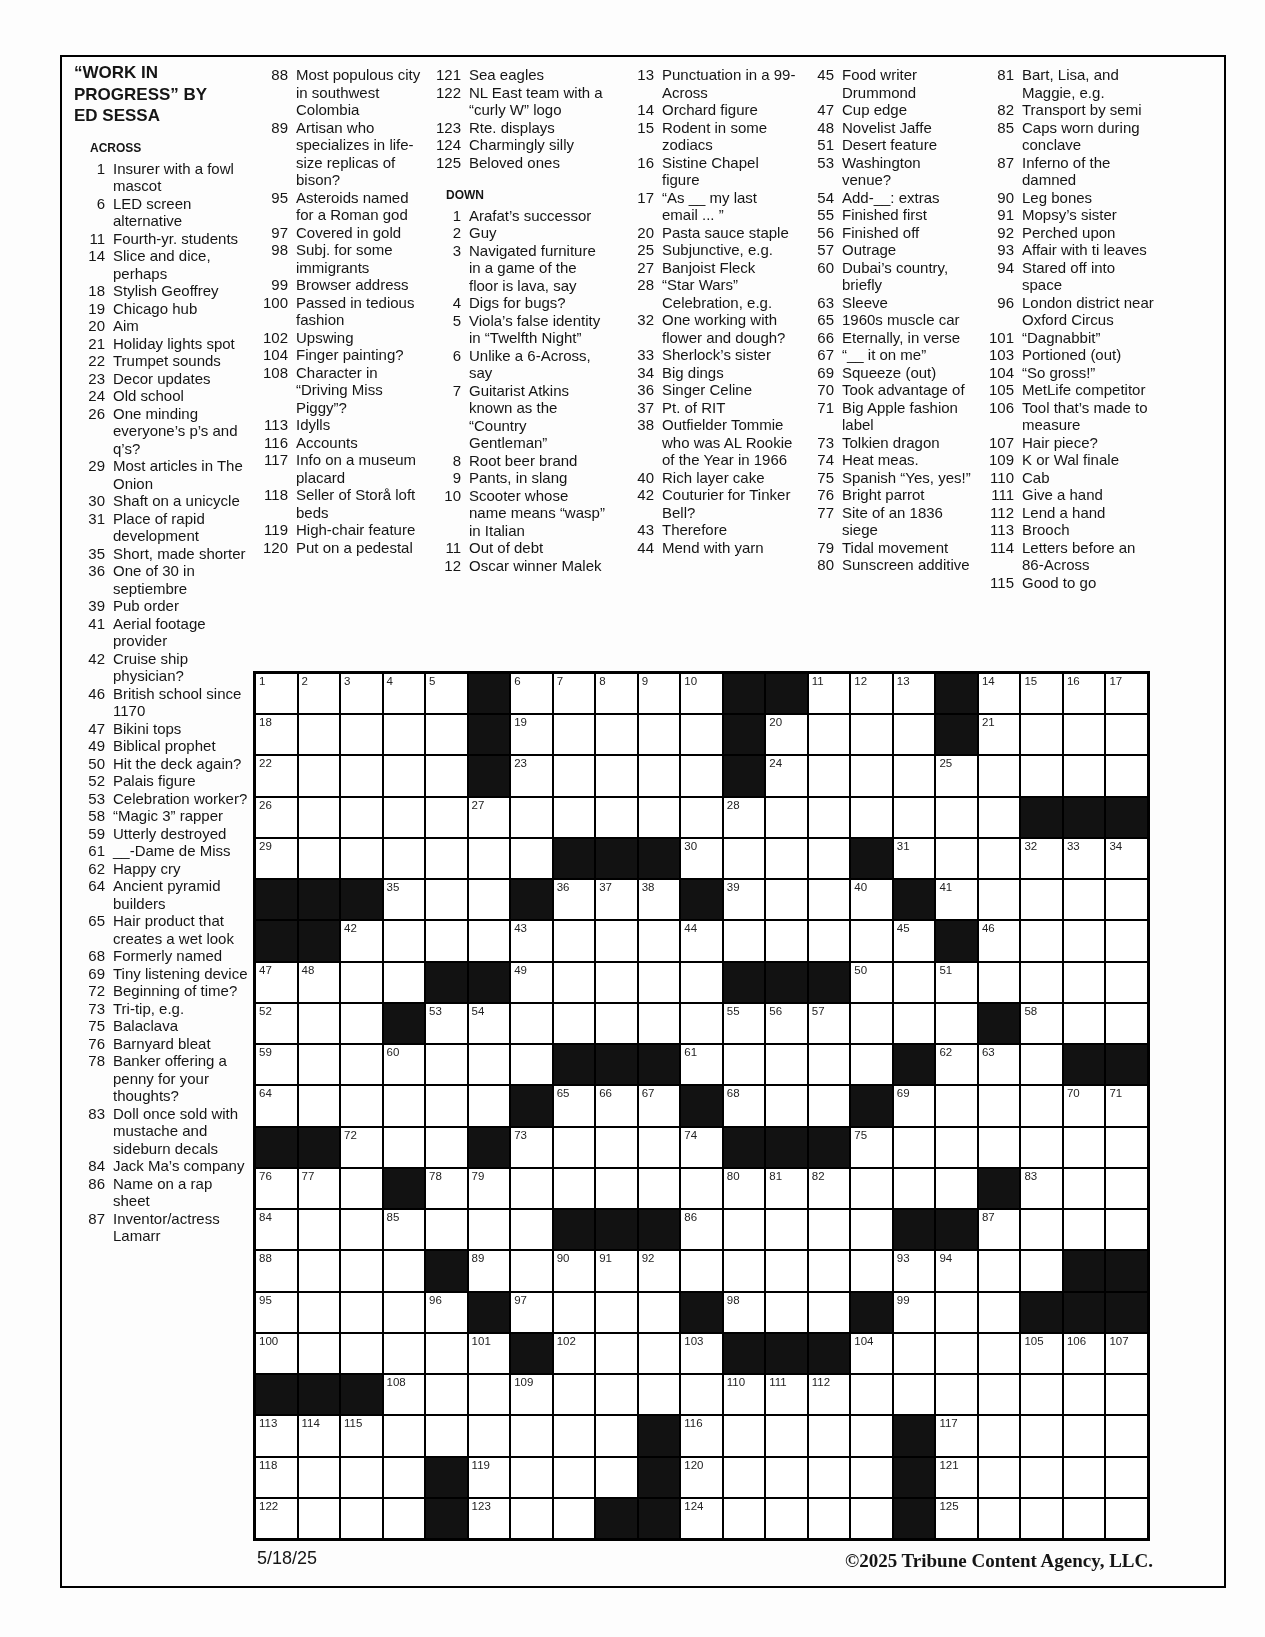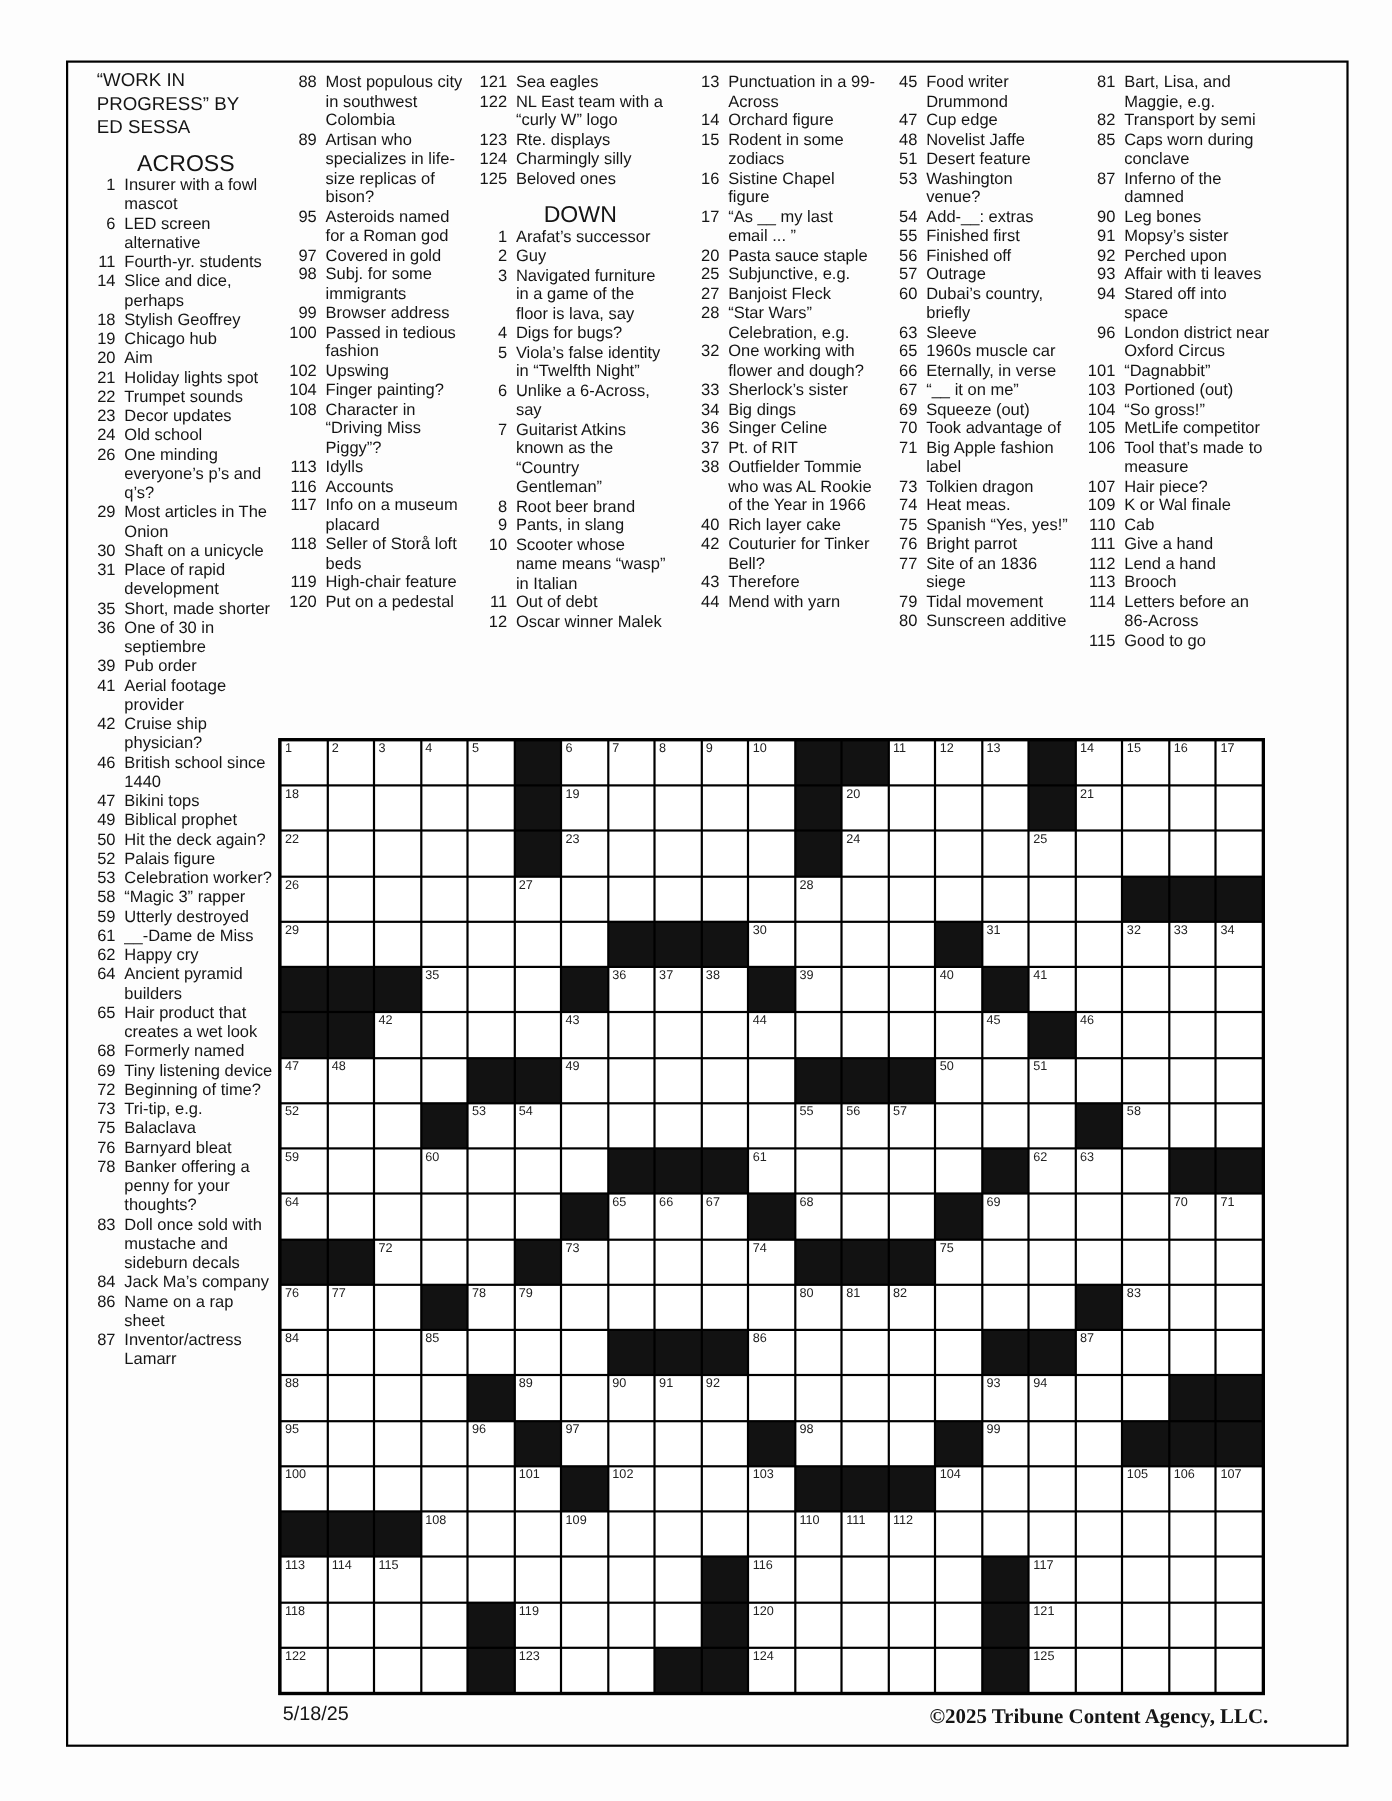--- a/index.html
+++ b/index.html
@@ -1,27 +1,27 @@
 <!DOCTYPE html>
 <html><head>
 <meta charset="utf-8">
 <style>
   html,body{margin:0;padding:0;overflow:hidden}
   body{width:1265px;height:1637px;background:#fdfdfd;position:relative;
        font-family:"Liberation Sans",sans-serif;color:#151515}
   .frame{position:absolute;left:60px;top:55px;width:1162px;height:1529px;border:2px solid #000}
-  .title{position:absolute;left:88px;top:62px;width:152px;font-size:17px;font-weight:400;line-height:21.5px}
+  .title{position:absolute;left:74px;top:62px;width:152px;font-size:17px;font-weight:700;line-height:21.5px}
   .clue-col{position:absolute;font-size:15px;line-height:17.5px}
   #col1{left:72px;top:139px;width:176px}
   #col2{left:255px;top:66px;width:170px}
   #col3{left:428px;top:66px;width:181px}
   #col4{left:621px;top:66px;width:175px}
   #col5{left:801px;top:66px;width:170px}
   #col6{left:981px;top:66px;width:176px}
-  .list-heading{font-weight:400;font-size:21px;text-align:center;padding-left:18px;margin:1px 0 2px}
+  .list-heading{font-weight:700;font-size:12px;text-align:left;padding-left:18px;margin:1px 0 2px}
   .list-heading.gap{margin-top:16px}
   .clue{position:relative;padding-left:41px}
   .cnum{position:absolute;left:0;top:0;width:33px;text-align:right}
   #grid{position:absolute;left:253px;top:671px;width:897px;height:870px;border:3px solid #000;
         background:#000;display:grid;grid-template-columns:repeat(21,1fr);
         grid-template-rows:repeat(21,1fr);gap:2px;box-sizing:border-box}
   .cell{background:#fff;position:relative}
   .cell.black{background:#121212}
   .cellnum{position:absolute;left:3px;top:1px;font-size:11.5px;line-height:13px;color:#222}
   .date{position:absolute;left:257px;top:1548px;font-size:18px;font-weight:400}
@@ -50,21 +50,21 @@
     <div class="clue"><span class="cnum">24</span><span class="ctext">Old school</span></div>
     <div class="clue"><span class="cnum">26</span><span class="ctext">One minding everyone’s p’s and q’s?</span></div>
     <div class="clue"><span class="cnum">29</span><span class="ctext">Most articles in The Onion</span></div>
     <div class="clue"><span class="cnum">30</span><span class="ctext">Shaft on a unicycle</span></div>
     <div class="clue"><span class="cnum">31</span><span class="ctext">Place of rapid development</span></div>
     <div class="clue"><span class="cnum">35</span><span class="ctext">Short, made shorter</span></div>
     <div class="clue"><span class="cnum">36</span><span class="ctext">One of 30 in septiembre</span></div>
     <div class="clue"><span class="cnum">39</span><span class="ctext">Pub order</span></div>
     <div class="clue"><span class="cnum">41</span><span class="ctext">Aerial footage provider</span></div>
     <div class="clue"><span class="cnum">42</span><span class="ctext">Cruise ship physician?</span></div>
-    <div class="clue"><span class="cnum">46</span><span class="ctext">British school since 1440</span></div>
+    <div class="clue"><span class="cnum">46</span><span class="ctext">British school since 1170</span></div>
     <div class="clue"><span class="cnum">47</span><span class="ctext">Bikini tops</span></div>
     <div class="clue"><span class="cnum">49</span><span class="ctext">Biblical prophet</span></div>
     <div class="clue"><span class="cnum">50</span><span class="ctext">Hit the deck again?</span></div>
     <div class="clue"><span class="cnum">52</span><span class="ctext">Palais figure</span></div>
     <div class="clue"><span class="cnum">53</span><span class="ctext">Celebration worker?</span></div>
     <div class="clue"><span class="cnum">58</span><span class="ctext">“Magic 3” rapper</span></div>
     <div class="clue"><span class="cnum">59</span><span class="ctext">Utterly destroyed</span></div>
     <div class="clue"><span class="cnum">61</span><span class="ctext">__-Dame de Miss</span></div>
     <div class="clue"><span class="cnum">62</span><span class="ctext">Happy cry</span></div>
     <div class="clue"><span class="cnum">64</span><span class="ctext">Ancient pyramid builders</span></div>

